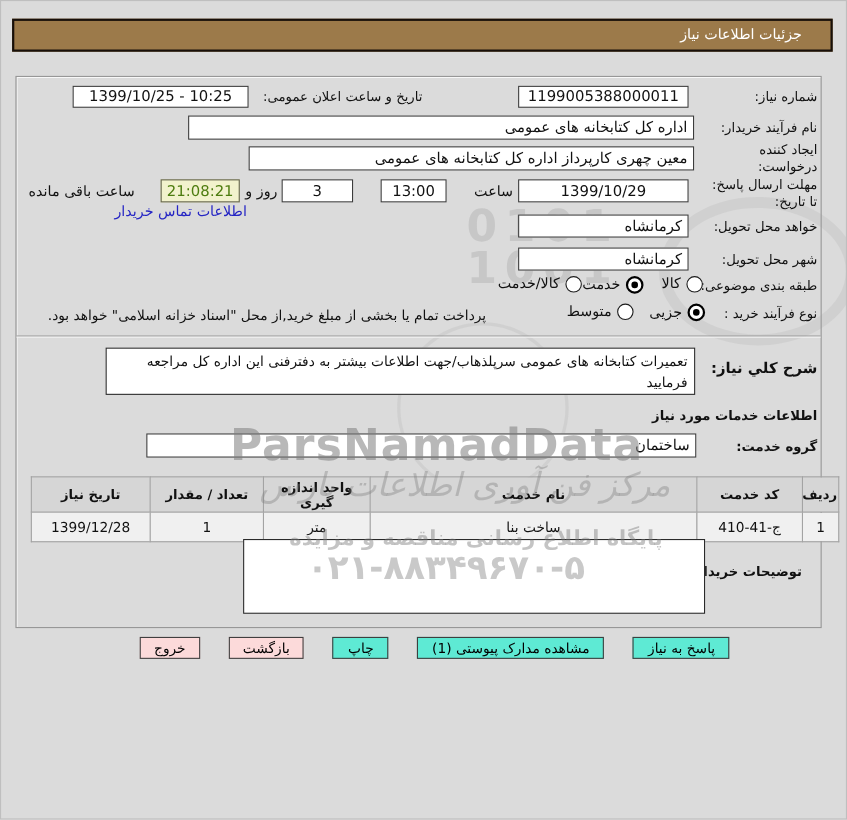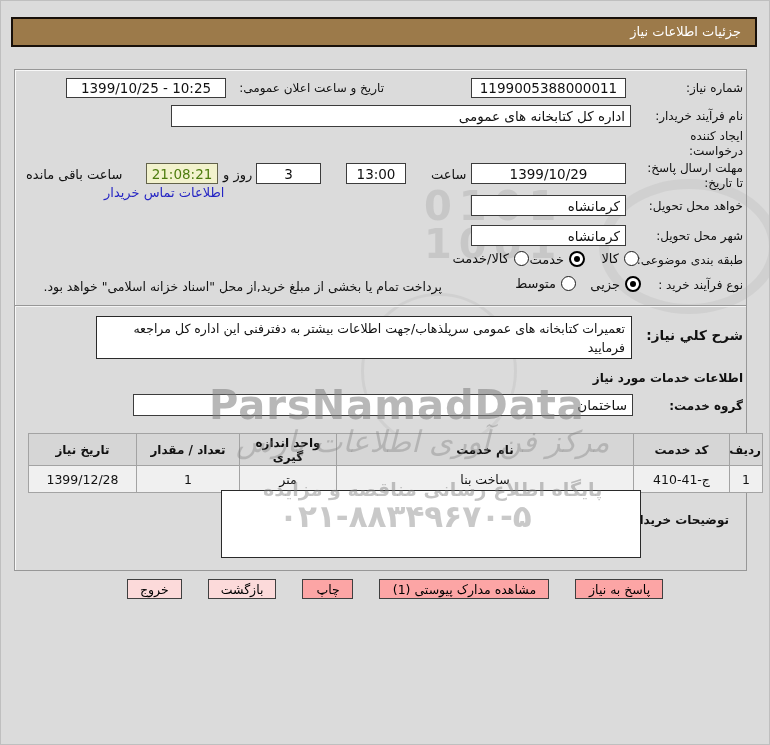--- a/index.html
+++ b/index.html
@@ -13,21 +13,21 @@
   }
   #page{position:absolute;inset:0;border:1px solid #bfbfbf;overflow:hidden;}
   .abs{position:absolute;}
   
   .titlebar{
     left:10px;top:16px;width:742px;height:26px;
     background:#9c7a4a;border:2px solid #18100a;
     color:#fff;font-size:13px;line-height:26px;
     padding-left:0;text-align:right;
   }
-  .titlebar span{padding-left:14px;padding-right:14px;}
+  .titlebar span{padding-left:14px;padding-right:26px;}
   
   .groupbox{
     left:13px;top:68px;width:731px;height:500px;
     border:1px solid #979797;
     box-shadow:inset 1px 1px 0 rgba(255,255,255,.8);
     background:transparent;
   }
   .divider{left:14px;top:304px;width:731px;height:0;
     border-top:1px solid #979797;border-bottom:1px solid #f4f4f4;}
   
@@ -59,21 +59,21 @@
   table.svc{border-collapse:collapse;table-layout:fixed;direction:rtl;z-index:1;position:absolute;}
   table.svc th,table.svc td{border:1px solid #a3a3a3;overflow:hidden;}
   table.svc th{background:#d6d6d6;font-size:12px;font-weight:bold;height:29px;text-align:center;}
   table.svc td{background:#f0f0f0;font-size:12.5px;height:24px;text-align:center;}
   
   .btnrow{left:126px;top:578px;display:flex;direction:ltr;gap:26px;z-index:2;}
   .btn{height:20px;box-sizing:border-box;border:1px solid #3f3f3f;
     font-size:12.5px;padding:2px 12px;display:flex;align-items:center;cursor:pointer;
     font-family:"DejaVu Sans", sans-serif;}
   .btn.pink{background:#fcdada;}
-  .btn.green{background:#fca5a5;padding-left:13px;}
+  .btn.green{background:#5eead4;padding-left:13px;}
   
   .wm{pointer-events:none;}
   .wm-digits{left:423px;top:186px;font-size:40px;font-weight:bold;
     color:rgba(90,90,90,.15);letter-spacing:7px;line-height:.95;z-index:0;direction:ltr;}
   .wm-circle{left:598px;top:178px;width:160px;height:115px;border:10px solid rgba(120,120,120,.10);
     border-radius:50%;z-index:0;}
   .wm-circle2{left:360px;top:292px;width:150px;height:150px;border:3px solid rgba(120,120,120,.10);
     border-radius:50%;z-index:0;}
   .wm-brand{left:208px;top:381px;font-size:40px;font-weight:bold;color:rgba(125,125,125,.55);
     letter-spacing:1px;z-index:5;direction:ltr;}
@@ -110,20 +110,23 @@
     <span>1399/10/25 - 10:25</span>
   </div>
 
   <div class="abs lbl" style="right:26px;top:108px;">نام فرآیند خریدار:</div>
   <div class="abs box rpad" style="left:170px;top:104px;width:460px;height:22px;">
     <span>اداره کل کتابخانه های عمومی</span>
   </div>
 
   <div class="abs lbl" style="right:26px;top:128px;">ایجاد کننده
 درخواست:</div>
+  <div class="abs box rpad" style="left:225px;top:132px;width:405px;height:22px;">
+    <span>معین چهری کارپرداز اداره کل کتابخانه های عمومی</span>
+  </div>
   <div class="abs link" style="left:103px;top:136px;z-index:1;">اطلاعات تماس خریدار</div>
 
   <div class="abs lbl" style="right:26px;top:160px;">مهلت ارسال پاسخ:
 تا تاریخ:</div>
   <div class="abs box center ltr" style="left:470px;top:162px;width:155px;height:21px;">
     <span>1399/10/29</span>
   </div>
   <div class="abs small-txt" style="left:430px;top:166px;">ساعت</div>
   <div class="abs box center ltr" style="left:345px;top:162px;width:60px;height:21px;">
     <span>13:00</span>

